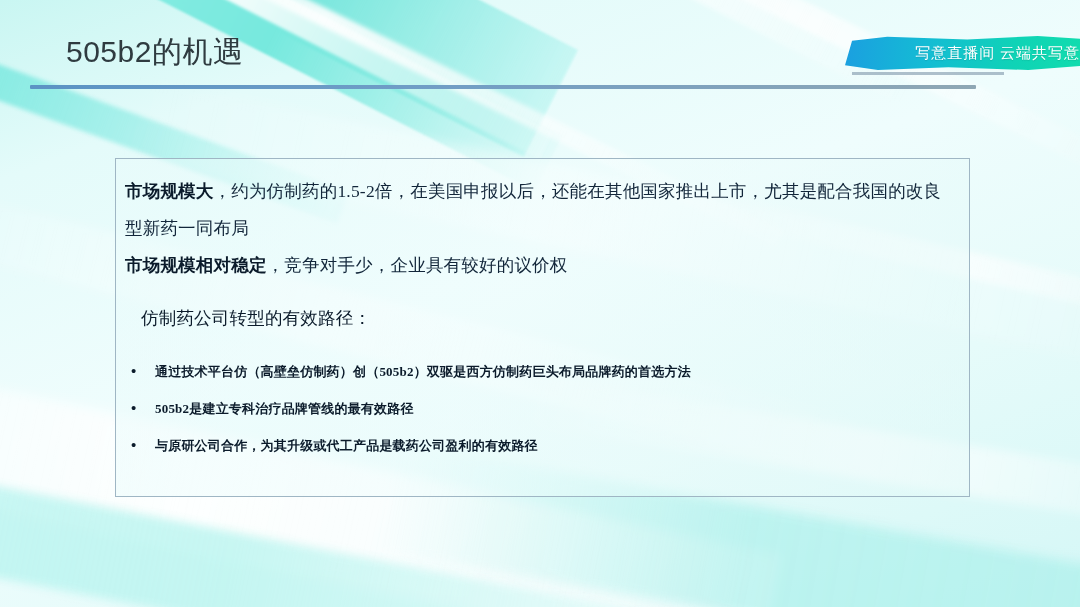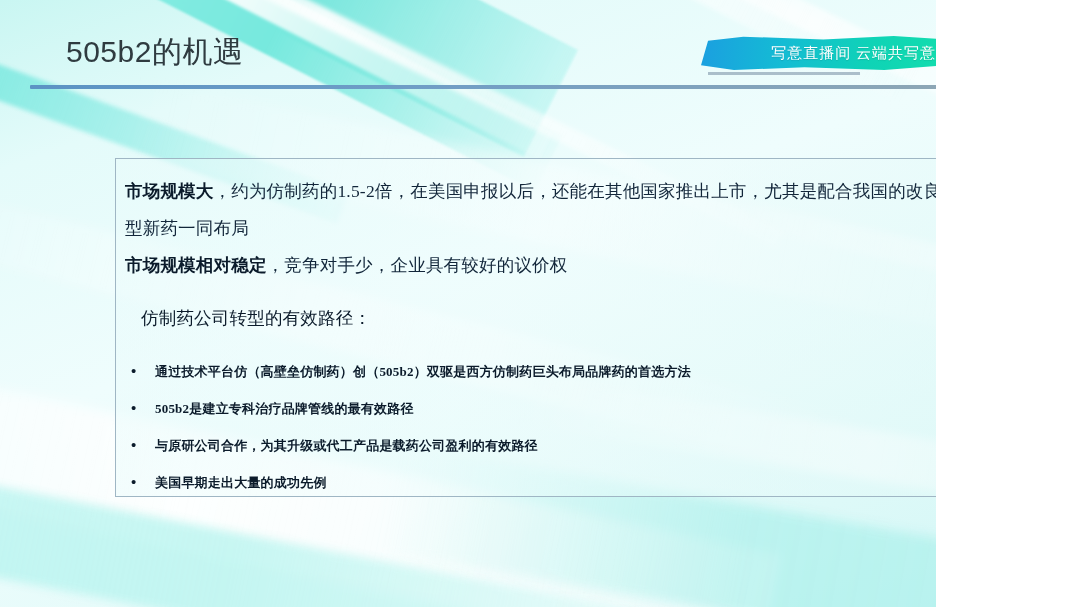--- a/index.html
+++ b/index.html
@@ -6,21 +6,21 @@
     margin: 0;
     padding: 0;
     background: #ffffff;
   }
   body {
     font-family: "Liberation Serif", "DejaVu Serif", serif;
   }
 
   #slide {
     position: relative;
-    width: 936px;
+    width: 1080px;
     height: 607px;
     overflow: hidden;
     background: #f0abfc;
   }
 
   
   .bg-base {
     position: absolute;
     inset: 0;
     background:
@@ -276,17 +276,16 @@
     <p class="para"><span class="lead">市场规模大</span><span>，约为仿制药的1.5-2倍，在美国申报以后，还能在其他国家推出上市，尤其是配合我国的改良型新药一同布局</span></p>
 
     <p class="para"><span class="lead">市场规模相对稳定</span><span>，竞争对手少，企业具有较好的议价权</span></p>
 
     <p class="para-head">仿制药公司转型的有效路径：</p>
 
     <ul class="bullets">
       <li>通过技术平台仿（高壁垒仿制药）创（505b2）双驱是西方仿制药巨头布局品牌药的首选方法</li>
       <li>505b2是建立专科治疗品牌管线的最有效路径</li>
       <li>与原研公司合作，为其升级或代工产品是载药公司盈利的有效路径</li>
-      <li>美国早期走出大量的成功先例</li>
     </ul>
 
   </div>
 </div>
 
 </body></html>

